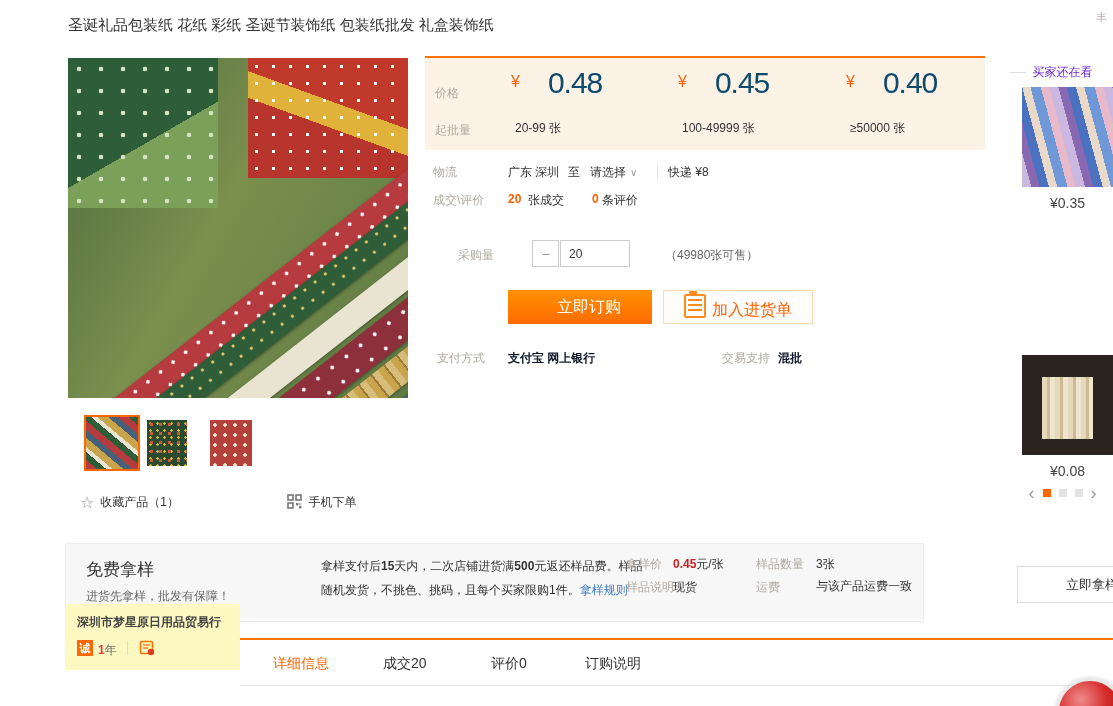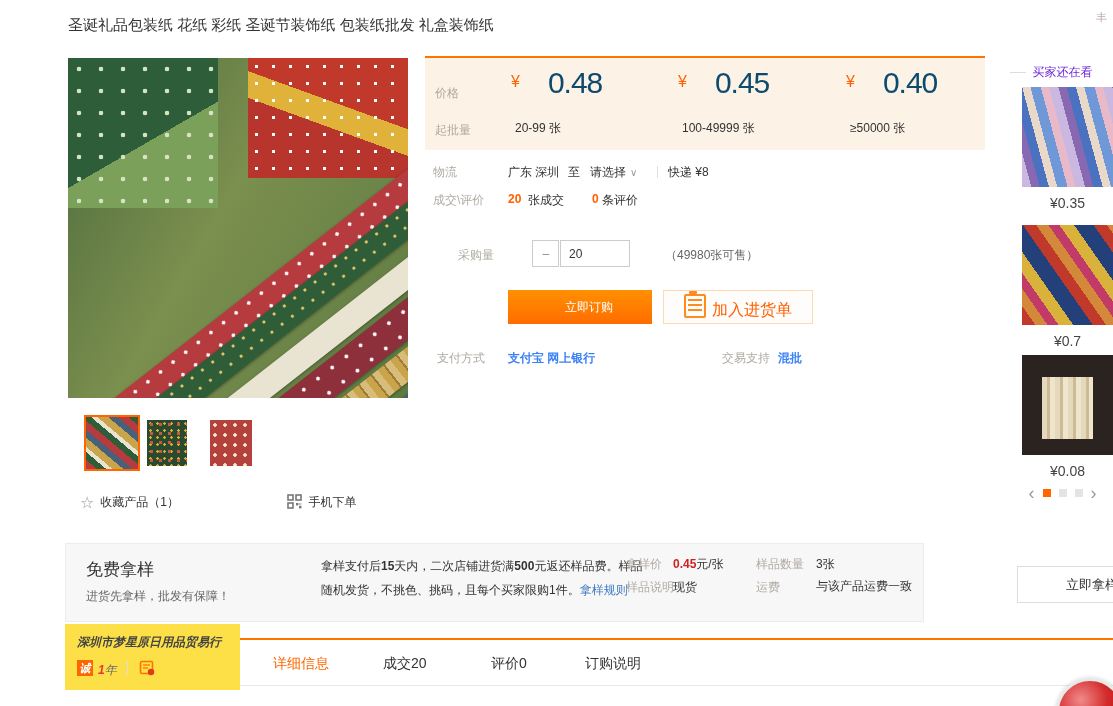--- a/index.html
+++ b/index.html
@@ -61,28 +61,28 @@
   .dropdown{cursor:pointer;color:#333;}
   .caret{color:#999;font-size:10px;margin-left:4px;}
 
   .minus-btn{position:absolute;left:82px;top:0;width:27px;height:27px;border:1px solid #ccc;background:#fff;
              color:#999;font-size:14px;line-height:25px;text-align:center;cursor:pointer;}
   .qty-input{position:absolute;left:110px;top:0;width:60px;height:25px;border:1px solid #ccc;
              padding:0 0 0 8px;font-size:12px;color:#333;font-family:inherit;}
   .avail{position:absolute;left:215px;top:7px;color:#666;}
 
   .order-btn{left:508px;top:290px;width:144px;height:34px;border:none;cursor:pointer;
-             background:linear-gradient(#ff9000,#ff6c00);color:#fff;font-size:12px;font-family:inherit;padding-left:24px;}
+             background:linear-gradient(#ff9000,#ff6c00);color:#fff;font-size:16px;font-family:inherit;padding-left:24px;}
   .cart-btn{left:663px;top:290px;width:150px;height:34px;border:1px solid #ffd9b0;background:#fffdfb;
             color:#ff6000;font-size:16px;cursor:pointer;font-family:inherit;}
   .clip-icon{display:inline-block;width:14px;height:16px;border:2px solid #ff8a1e;border-radius:2px;
              position:relative;vertical-align:-3px;margin-right:6px;background:
              repeating-linear-gradient(#fffdfb 0 3px,#ff8a1e 3px 5px);background-clip:content-box;padding:2px;}
   .clip-icon:before{content:"";position:absolute;left:3px;top:-5px;width:8px;height:3px;background:#ff8a1e;border-radius:1px;}
-  .semibold{font-weight:bold;color:#3b82f6;}
+  .semibold{font-weight:bold;color:#0f172a;}
 
   
   .thumb{cursor:pointer;}
   .thumb1{left:84px;top:415px;width:52px;height:52px;border:2px solid #ff6600;
           background:repeating-linear-gradient(40deg,#b63b3f 0 7px,#2f5d38 7px 13px,#e9e4d2 13px 17px,#c9a44a 17px 24px,#47617a 24px 30px);}
   .thumb2{left:147px;top:420px;width:40px;height:46px;background-color:#2a4a30;
           background-image:radial-gradient(#c75b3a 1.5px,transparent 2px),radial-gradient(#d8b23a 1px,transparent 1.5px);
           background-size:9px 9px,7px 7px;}
   .thumb3{left:210px;top:420px;width:42px;height:46px;background-color:#b5413c;
           background-image:radial-gradient(#f3e8cf 1.5px,transparent 2px);background-size:10px 10px;}
@@ -119,21 +119,21 @@
   .sp-desc b{font-weight:bold;}
   .rules-link{color:#3e7bbf;cursor:pointer;text-decoration:none;}
   .sp-col-label{position:absolute;color:#b0aba3;}
   .sp-col-val{position:absolute;color:#333;}
   .red{color:#cc2222;font-weight:bold;}
   .freight-val{width:100px;line-height:19px;}
   .sample-btn{position:absolute;left:951px;top:22px;width:150px;height:37px;background:#fff;border:1px solid #ddd;
               font-size:13px;color:#333;cursor:pointer;font-family:inherit;}
 
   
-  .seller{left:65px;top:624px;width:175px;height:66px;background:#fde047;font-style:italic;}
+  .seller{left:65px;top:604px;width:175px;height:66px;background:#fef9c3;}
   .seller-name{position:absolute;left:12px;top:10px;font-weight:bold;color:#444;cursor:pointer;}
   .badge{position:absolute;left:12px;top:36px;width:16px;height:16px;background:#ff6600;color:#fff;
          font-size:11px;line-height:16px;text-align:center;font-weight:bold;}
   .years{position:absolute;left:33px;top:38px;}
   .years .num{color:#e33;font-weight:bold;}
   .years .unit{color:#666;}
   .seller-div{position:absolute;left:62px;top:37px;width:1px;height:14px;background:#ddd;}
   .license-icon{position:absolute;left:74px;top:36px;cursor:pointer;}
 
   .tabbox{left:240px;top:638px;width:873px;height:48px;background:#fff;border-top:2px solid #ff7300;
@@ -238,24 +238,20 @@
           </g>
         </svg><span>手机下单</span></span>
   </div>
 
   <div class="abs sidebar">
     <div class="sb-title">买家还在看</div>
     <div class="sb-item" style="top:31px;">
       <div class="sb-img sb-img1"></div>
       <span class="sb-price">¥0.35</span>
     </div>
-    <div class="sb-item" style="top:169px;">
-      <div class="sb-img sb-img2"></div>
-      <span class="sb-price">¥0.7</span>
-    </div>
     <div class="sb-item" style="top:299px;">
       <div class="sb-img sb-img3">
           <div class="sticks"></div>
         </div>
       <span class="sb-price">¥0.08</span>
     </div>
     <div class="pager">
       <span class="pg-arrow">‹</span><span class="dot active"></span><span class="dot"></span><span class="dot"></span><span class="pg-arrow">›</span>
     </div>
   </div>

